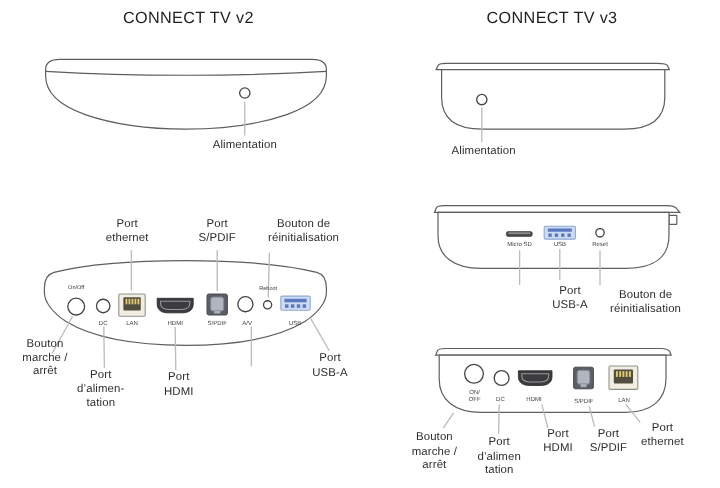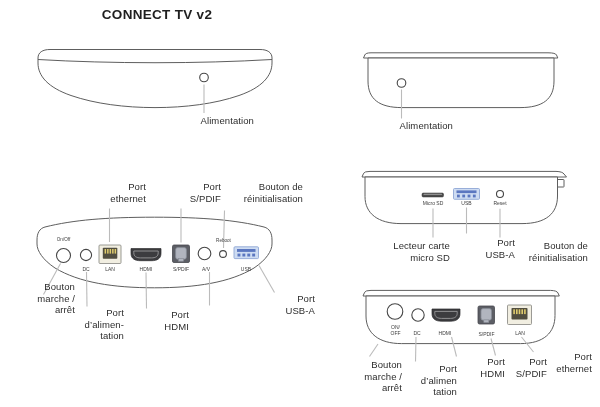--- a/index.html
+++ b/index.html
@@ -1,25 +1,25 @@
 <!DOCTYPE html>
 <html><head>
 <meta charset="utf-8">
 <style>
   html,body { margin:0; padding:0; background:#ffffff; }
   .canvas {
     position:relative; width:600px; height:407px; background:#ffffff;
     font-family:"Liberation Sans", sans-serif; overflow:hidden;
   }
   .title {
-    position:absolute; text-align:center; font-size:13.5px; font-weight:700;
+    position:absolute; text-align:center; font-size:13.5px; font-weight:400;
     color:#1f1f1f; letter-spacing:0.3px; white-space:pre-line;
   }
   .lbl {
-    position:absolute; text-align:right; font-size:9.5px; line-height:11.5px;
+    position:absolute; text-align:center; font-size:9.5px; line-height:11.5px;
     color:#2d2d2d; white-space:pre-line; letter-spacing:0.1px;
   }
   svg { position:absolute; left:0; top:0; }
   svg text { font-family:"Liberation Sans", sans-serif; fill:#3c3c3c; text-anchor:middle; }
   .micro  { font-size:5px; }
   .micro2 { font-size:4.6px; }
   .outline { fill:#ffffff; stroke:#5e5e5e; stroke-width:1; }
   .thin    { fill:none; stroke:#5e5e5e; stroke-width:1; }
   .leader  { stroke:#bbbbbb; stroke-width:1.1; fill:none; }
   .circ    { fill:#ffffff; stroke:#454545; stroke-width:1.1; }
@@ -171,42 +171,41 @@
 
       <line class="leader" x1="378" y1="344" x2="369.5" y2="356.5"></line>
       <line class="leader" x1="416" y1="337" x2="415.5" y2="361.5"></line>
       <line class="leader" x1="451.5" y1="337" x2="456.5" y2="356.5"></line>
       <line class="leader" x1="491" y1="338.5" x2="495.5" y2="355.5"></line>
       <line class="leader" x1="521.5" y1="337" x2="533.5" y2="352"></line>
     </g>
   </svg>
 
   <div class="title" style="left:57px; top:7px; width:200px;">CONNECT TV v2</div>
+  <div class="title" style="left:360px; top:7px; width:200px;">CONNECT TV v3</div>
 
   <div class="lbl" style="left:154px; top:115px; width:100px;">Alimentation</div>
   <div class="lbl" style="left:66px;  top:181px; width:80px;">Port
 ethernet</div>
   <div class="lbl" style="left:141px; top:181px; width:80px;">Port
 S/PDIF</div>
   <div class="lbl" style="left:203px; top:181px; width:100px;">Bouton de
 réinitialisation</div>
   <div class="lbl" style="left:0px;   top:281px; width:75px;">Bouton
 marche /
 arrêt</div>
   <div class="lbl" style="left:44px;  top:307px; width:80px;">Port
 d’alimen-
 tation</div>
   <div class="lbl" style="left:109px; top:309px; width:80px;">Port
 HDMI</div>
   <div class="lbl" style="left:235px; top:293px; width:80px;">Port
 USB-A</div>
 
   <div class="lbl" style="left:353px; top:120px; width:100px;">Alimentation</div>
-  <div class="lbl" style="left:350px; top:240px; width:100px;">Lecteur carte
-micro SD</div>
   <div class="lbl" style="left:435px; top:237px; width:80px;">Port
 USB-A</div>
   <div class="lbl" style="left:488px; top:240px; width:100px;">Bouton de
 réinitialisation</div>
   <div class="lbl" style="left:322px; top:359px; width:80px;">Bouton
 marche /
 arrêt</div>
   <div class="lbl" style="left:375px; top:363px; width:82px;">Port
 d’alimen
 tation</div>

